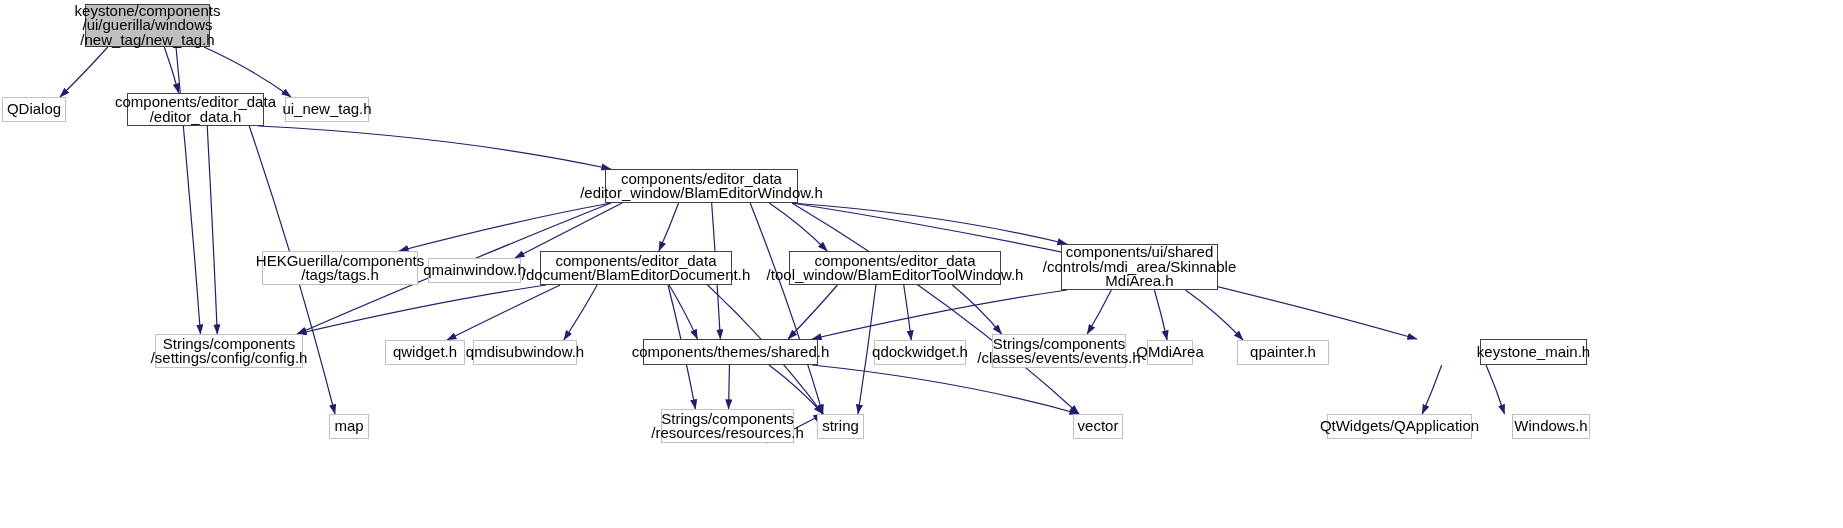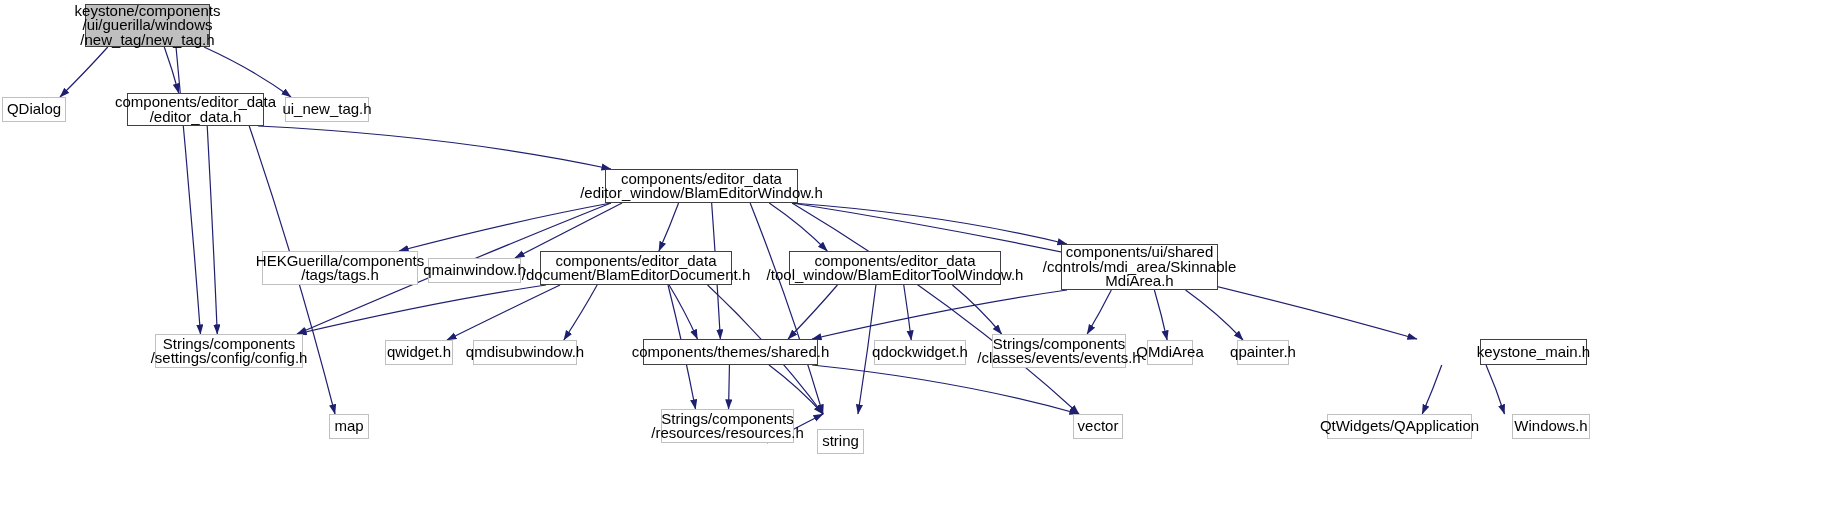--- a/index.html
+++ b/index.html
@@ -118,30 +118,30 @@
       <div class="node" style="left: 428px; top: 258px; width: 93px; height: 25px;"><span class="node-label">qmainwindow.h</span></div>
       <div class="node bold" style="left: 540px; top: 251px; width: 192px; height: 34px;"><span class="node-label">components/editor_data
 /document/BlamEditorDocument.h</span></div>
       <div class="node bold" style="left: 789px; top: 251px; width: 212px; height: 34px;"><span class="node-label">components/editor_data
 /tool_window/BlamEditorToolWindow.h</span></div>
       <div class="node bold" style="left: 1061px; top: 244px; width: 157px; height: 46px;"><span class="node-label">components/ui/shared
 /controls/mdi_area/Skinnable
 MdiArea.h</span></div>
       <div class="node" style="left: 155px; top: 334px; width: 148px; height: 34px;"><span class="node-label">Strings/components
 /settings/config/config.h</span></div>
-      <div class="node" style="left: 385px; top: 340px; width: 68px; height: 25px;"><span class="node-label">qwidget.h</span></div>
+      <div class="node" style="left: 385px; top: 340px; width: 80px; height: 25px;"><span class="node-label">qwidget.h</span></div>
       <div class="node" style="left: 473px; top: 340px; width: 104px; height: 25px;"><span class="node-label">qmdisubwindow.h</span></div>
       <div class="node bold" style="left: 643px; top: 339px; width: 175px; height: 26px;"><span class="node-label">components/themes/shared.h</span></div>
       <div class="node" style="left: 874px; top: 340px; width: 92px; height: 25px;"><span class="node-label">qdockwidget.h</span></div>
       <div class="node" style="left: 992px; top: 334px; width: 134px; height: 34px;"><span class="node-label">Strings/components
 /classes/events/events.h</span></div>
       <div class="node" style="left: 1147px; top: 340px; width: 46px; height: 25px;"><span class="node-label">QMdiArea</span></div>
-      <div class="node" style="left: 1237px; top: 340px; width: 52px; height: 25px;"><span class="node-label">qpainter.h</span></div>
+      <div class="node" style="left: 1237px; top: 340px; width: 92px; height: 25px;"><span class="node-label">qpainter.h</span></div>
       <div class="node bold" style="left: 1480px; top: 339px; width: 107px; height: 26px;"><span class="node-label">keystone_main.h</span></div>
       <div class="node" style="left: 329px; top: 414px; width: 40px; height: 25px;"><span class="node-label">map</span></div>
       <div class="node" style="left: 661px; top: 409px; width: 133px; height: 34px;"><span class="node-label">Strings/components
 /resources/resources.h</span></div>
-      <div class="node" style="left: 817px; top: 414px; width: 47px; height: 25px; margin-top: 15px;"><span class="node-label">string</span></div>
+      <div class="node" style="left: 817px; top: 414px; width: 47px; height: 25px;"><span class="node-label">string</span></div>
       <div class="node" style="left: 1073px; top: 414px; width: 50px; height: 25px;"><span class="node-label">vector</span></div>
       <div class="node" style="left: 1327px; top: 414px; width: 145px; height: 25px;"><span class="node-label">QtWidgets/QApplication</span></div>
       <div class="node" style="left: 1487px; top: 414px; width: 78px; height: 25px; margin-left: 25px;"><span class="node-label">Windows.h</span></div>
     </div>
 </div>
 
 </body></html>

